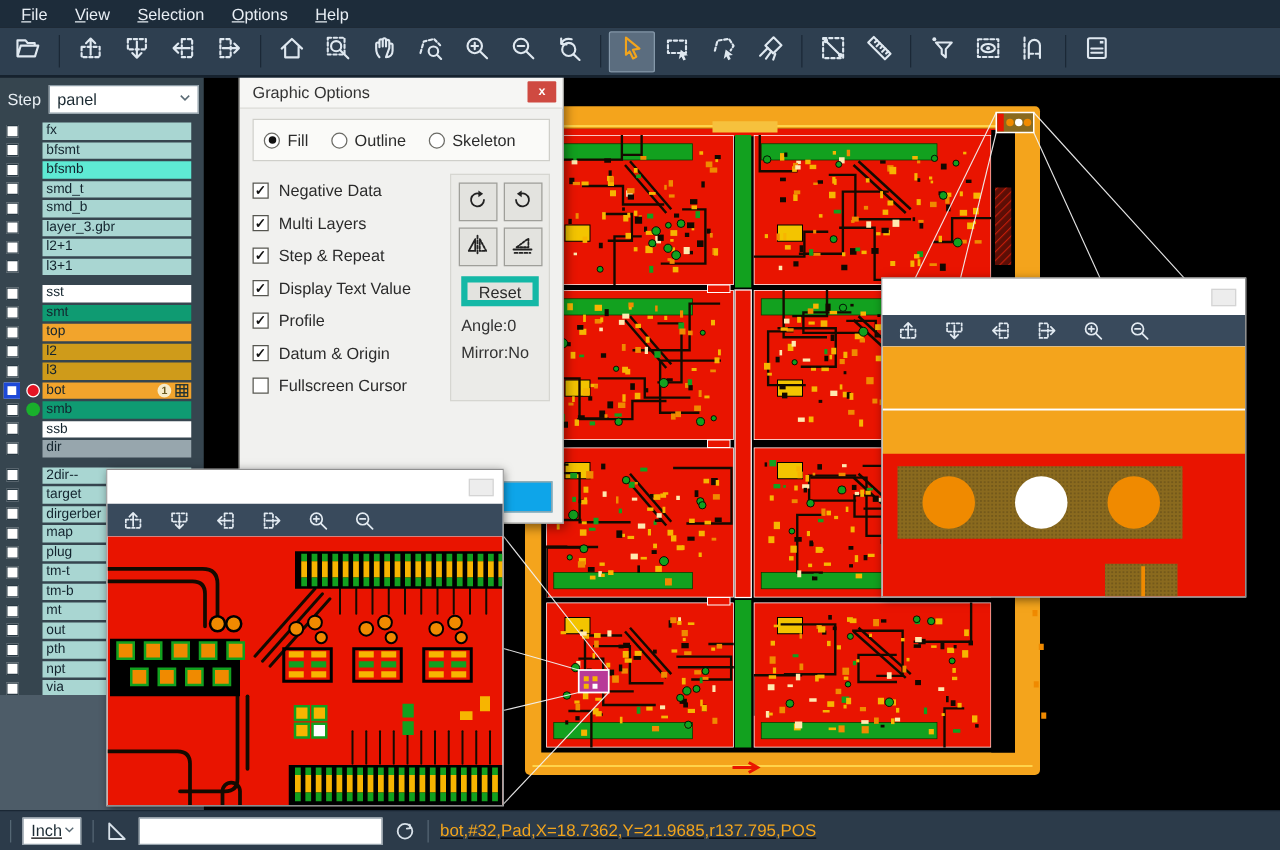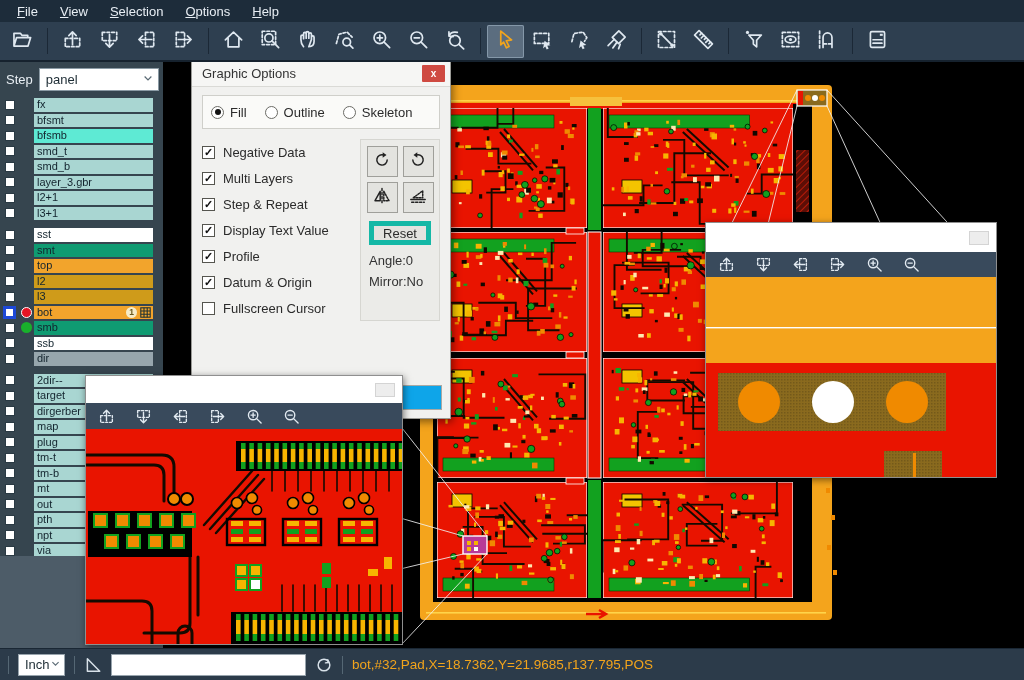--- a/index.html
+++ b/index.html
@@ -96,21 +96,21 @@
             border:1px solid #d4d4d4; }
   .fw-toolbar { background:#394a5c; display:flex; align-items:center; gap:20px; padding-left:12px; }
   .fw-toolbar .icon { color:#e2eaf1; display:flex; }
   .fw-toolbar .icon svg { width:17px; height:17px; }
   .fw-content { flex:1; position:relative; overflow:hidden; }
   .fw-content svg { display:block; }
 
   
   .statusbar { position:absolute; left:0; bottom:0; width:1024px; height:32px; background:#2c3b4a;
                border-top:1px solid #1a2734; display:flex; align-items:center; z-index:20;
-               padding-left:8px; gap:9px; }
+               padding-left:8px; gap:9px;text-decoration:underline; }
   .sb-sep { width:1px; height:18px; background:#55macro6774; background:#556774; }
   .unit-select { width:47px; height:22px; background:#fff; border:1px solid #98a4ad; display:flex;
                  align-items:center; font-size:13px; color:#1c2b33; padding-left:6px; }
   .unit-select .chev { margin-left:auto; margin-right:3px; color:#5a6a74; }
   .unit-select .chev svg { width:11px; height:11px; stroke:currentColor; fill:none; stroke-width:1.6; }
   .sb-icon { color:#d8e1e9; display:flex; }
   .sb-icon svg { width:18px; height:18px; }
   .sb-input { width:195px; height:22px; background:#fff; border:1px solid #98a4ad; font-size:13px;
               padding:0 5px; color:#222; font-family:"Liberation Sans",sans-serif; }
   .sb-status { color:#f2a41c; font-size:13.5px; white-space:nowrap; }

